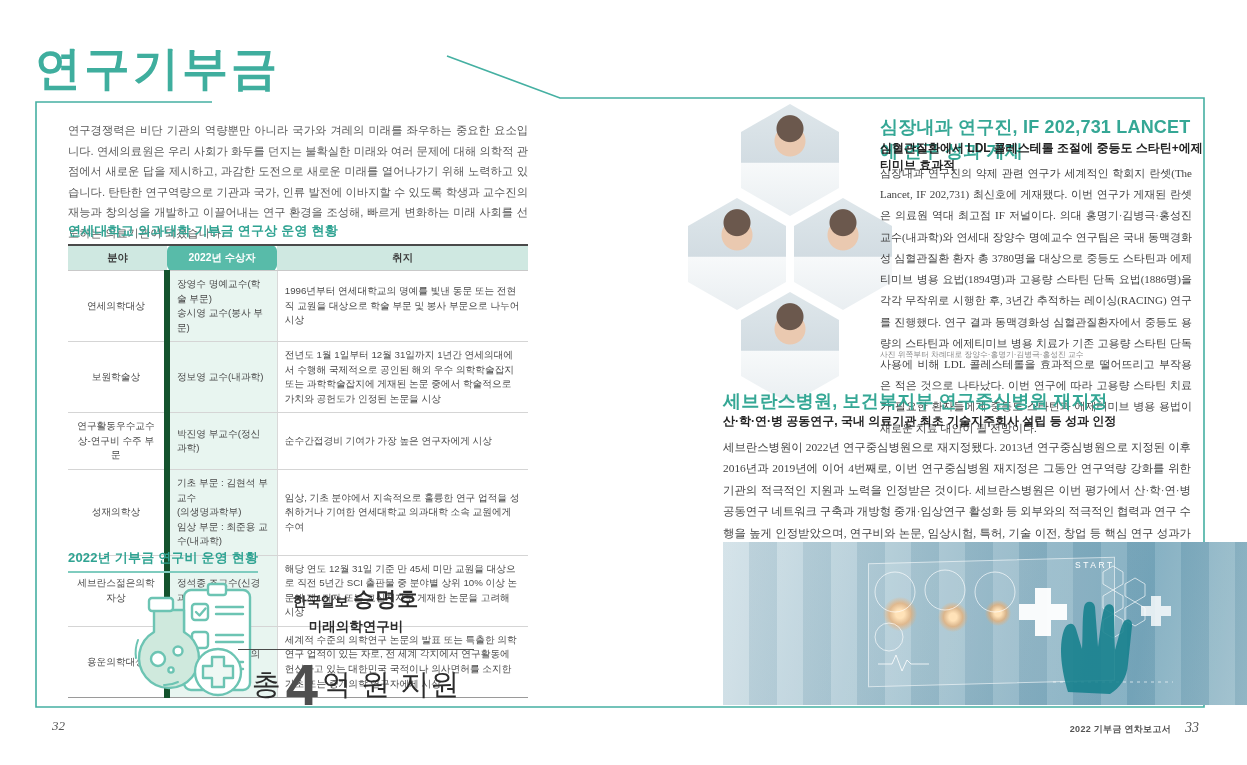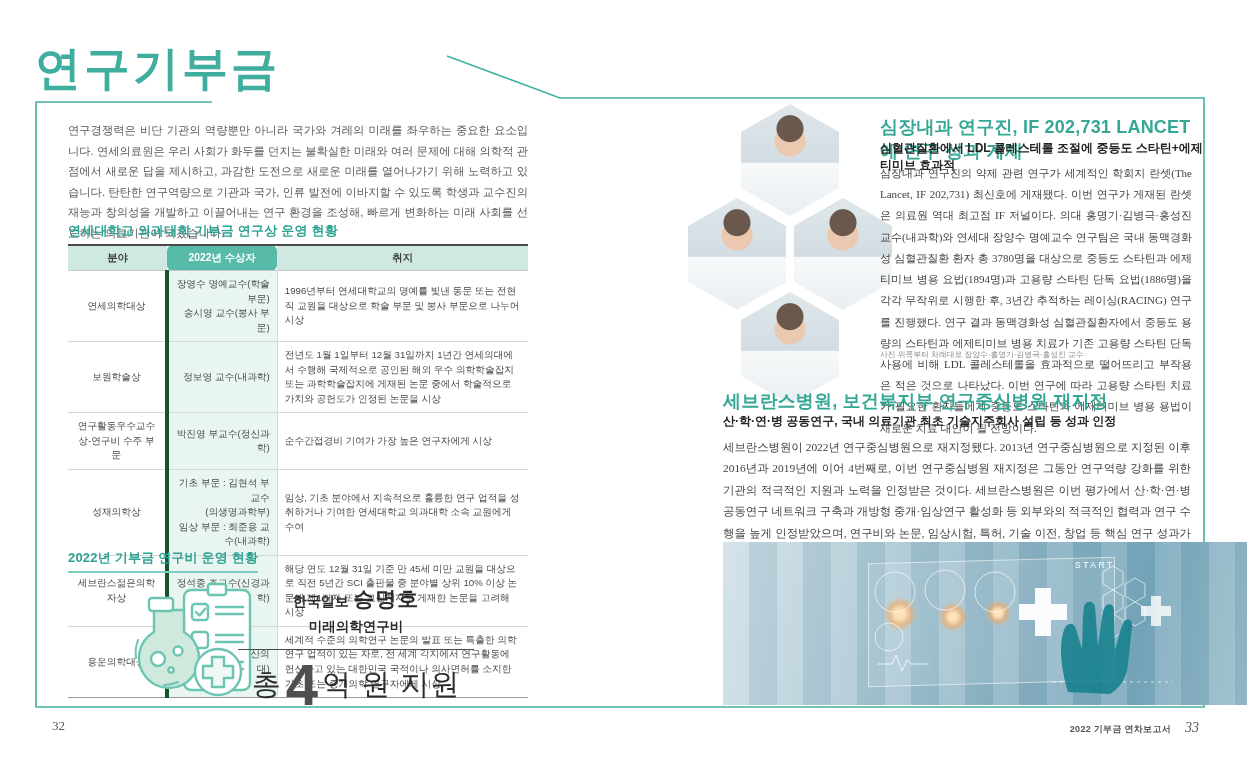--- a/index.html
+++ b/index.html
@@ -22,21 +22,21 @@
   table.award{position:absolute;left:68px;top:244px;width:460px;border-collapse:collapse;
               font-size:9.7px;color:#4a4a4a;table-layout:fixed;}
   table.award th{border-top:2px solid #4a4a4a;border-bottom:1px solid #c9c9c9;
                  font-size:10.3px;font-weight:700;padding:5px 4px;}
   th.h-field,th.h-purpose{background:#cfe8e1;color:#3c3c3c;}
   th.h-winner{background:#58bba9;color:#ffffff;border-radius:6px;}
   table.award td{border-bottom:1px solid #d5d5d5;padding:6px 7px;vertical-align:middle;
                  line-height:1.5;}
   table.award tr:last-child td{border-bottom:1px solid #9a9a9a;}
   td.c-field{text-align:center;}
-  td.c-winner{text-align:right;background:#e8f5f0;border-left:4px solid #14532d;
+  td.c-winner{text-align:left;background:#e8f5f0;border-left:6px solid #14532d;
               border-right:1px solid #d9d9d9;white-space:pre-line;}
   td.c-purpose{text-align:left;}
   col.w1{width:21.5%;}col.w2{width:24%;}col.w3{width:54.5%;}
 
   .fund-illustration{position:absolute;left:126px;top:580px;}
   .fund-info{position:absolute;left:238px;top:585px;width:236px;text-align:center;color:#2b2b2b;}
   .donor-line{font-weight:700;}
   .donor-prefix{font-size:14px;}
   .donor-name{font-size:21px;letter-spacing:1px;}
   .fund-name{font-size:13.5px;font-weight:700;margin-top:5px;}
@@ -73,21 +73,21 @@
     background:linear-gradient(100deg,#cfdfe6 0%,#aac7d3 28%,#86afc1 55%,#74a5ba 75%,#9fc0cc 100%);}
   .research-photo .stripes{position:absolute;inset:0;
     background:repeating-linear-gradient(90deg,rgba(255,255,255,.14) 0 26px,rgba(110,150,170,.14) 26px 54px);}
   .research-photo .screen{position:absolute;left:145px;top:18px;width:245px;height:122px;
     border:1px solid rgba(255,255,255,.55);background:rgba(255,255,255,.10);transform:skewY(-1.5deg);}
   .glow{position:absolute;border-radius:50%;
     background:radial-gradient(circle,#ffe2b8 0 18%,rgba(255,165,80,.55) 45%,rgba(255,165,80,0) 72%);}
 
   
   .footer-left{position:absolute;left:52px;top:718px;font-family:"Liberation Serif",serif;
-               font-size:13px;color:#555;}
+               font-style:italic;font-size:13px;color:#555;}
   .footer-right{position:absolute;right:48px;top:720px;display:flex;align-items:baseline;gap:14px;}
   .footer-report{font-size:9px;color:#555;font-weight:700;letter-spacing:.3px;}
   .footer-page{font-family:"Liberation Serif",serif;font-style:italic;font-size:14px;color:#555;}
 </style>
 </head>
 <body>
 
 <svg class="frame-svg" width="1247" height="765" viewBox="0 0 1247 765">
   <polyline points="212,102 36,102 36,707 1204,707 1204,98 560,98 447,56" fill="none" stroke="#45b0a2" stroke-width="1.6"></polyline>
 </svg>

